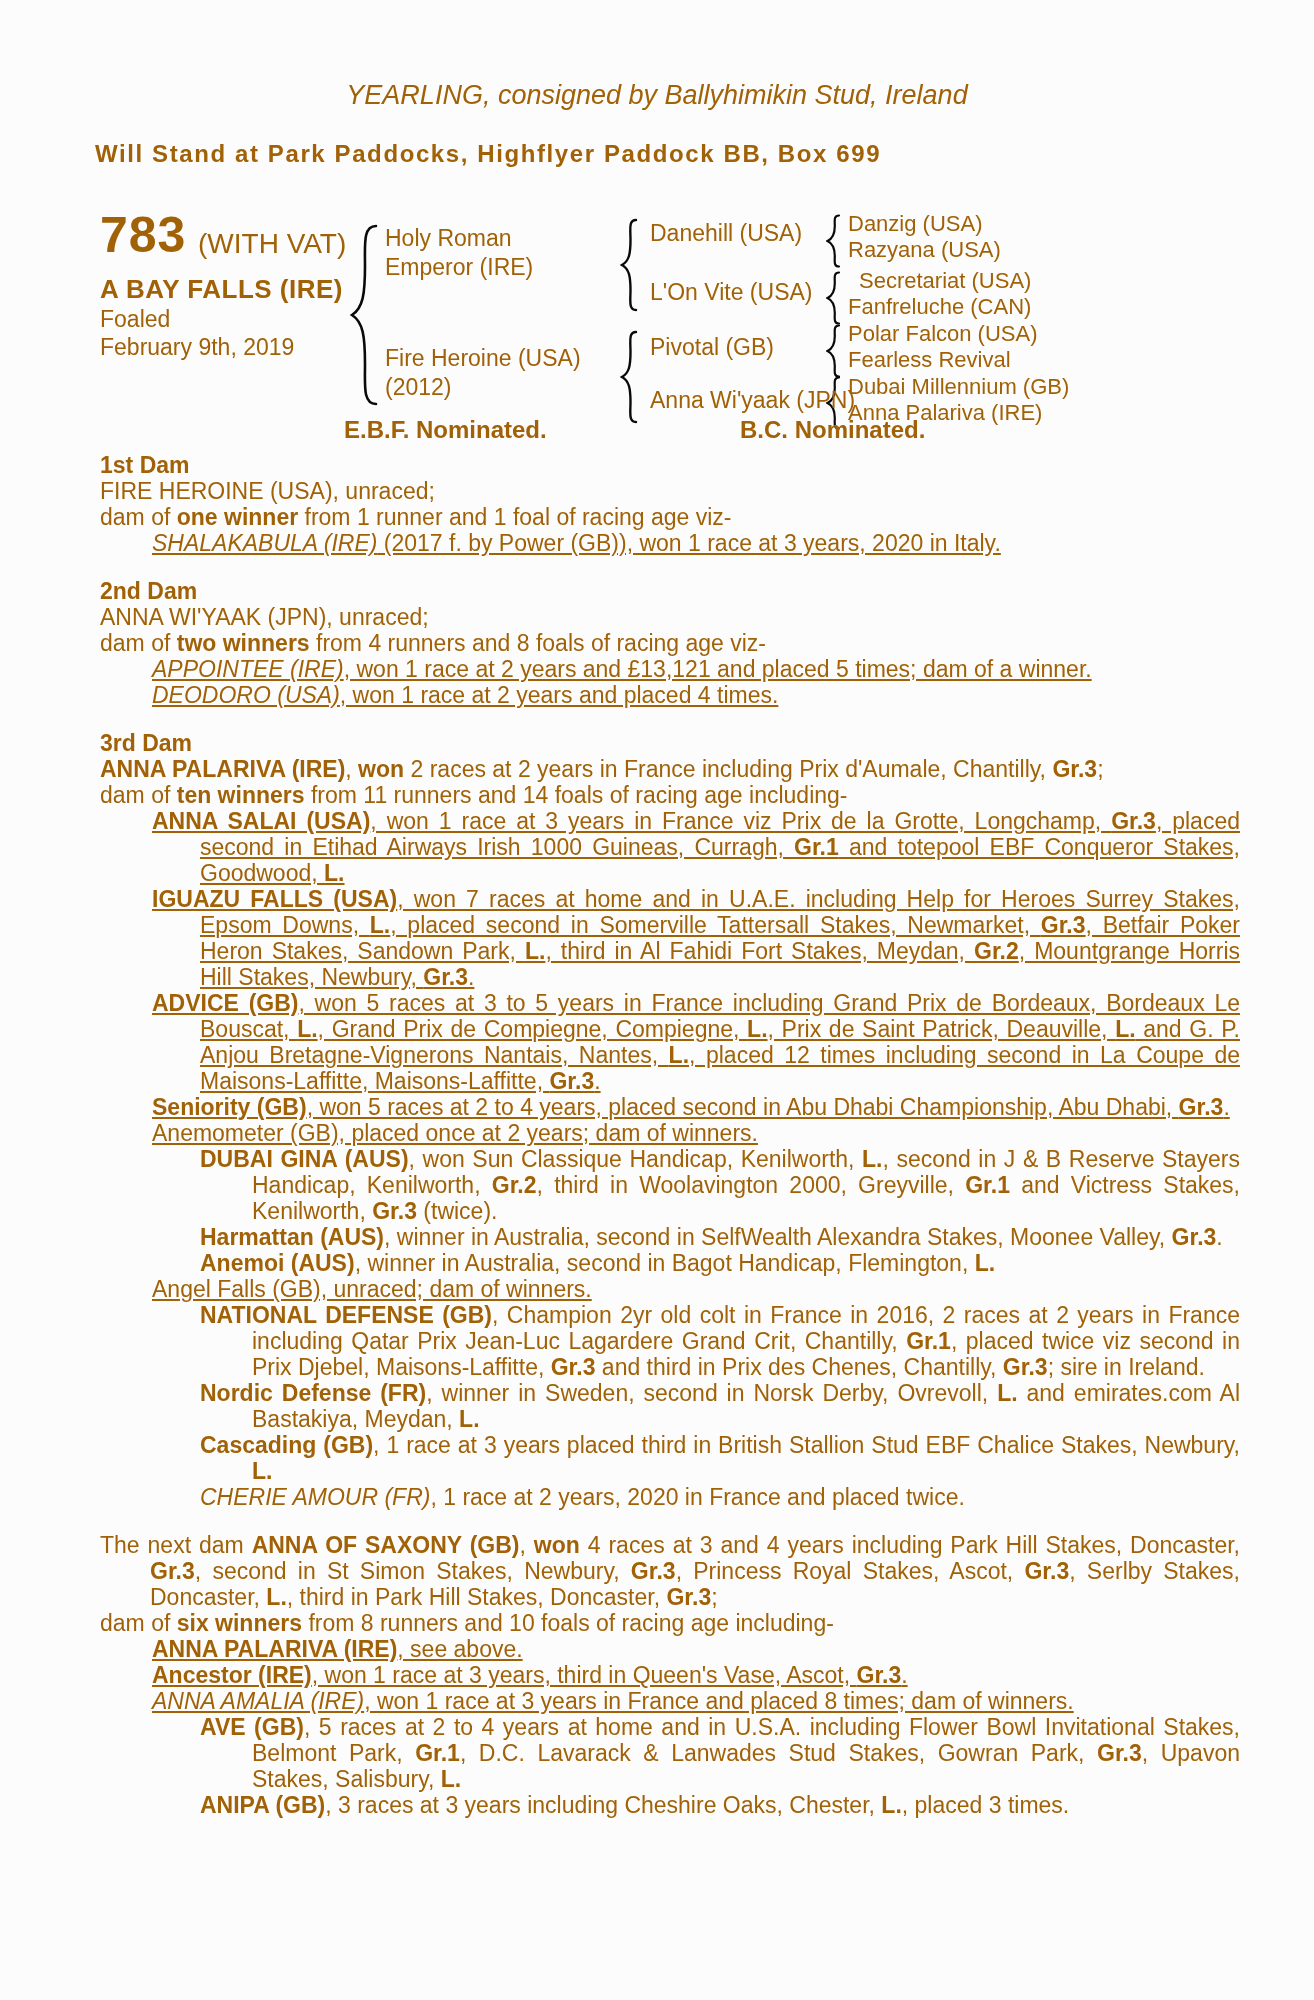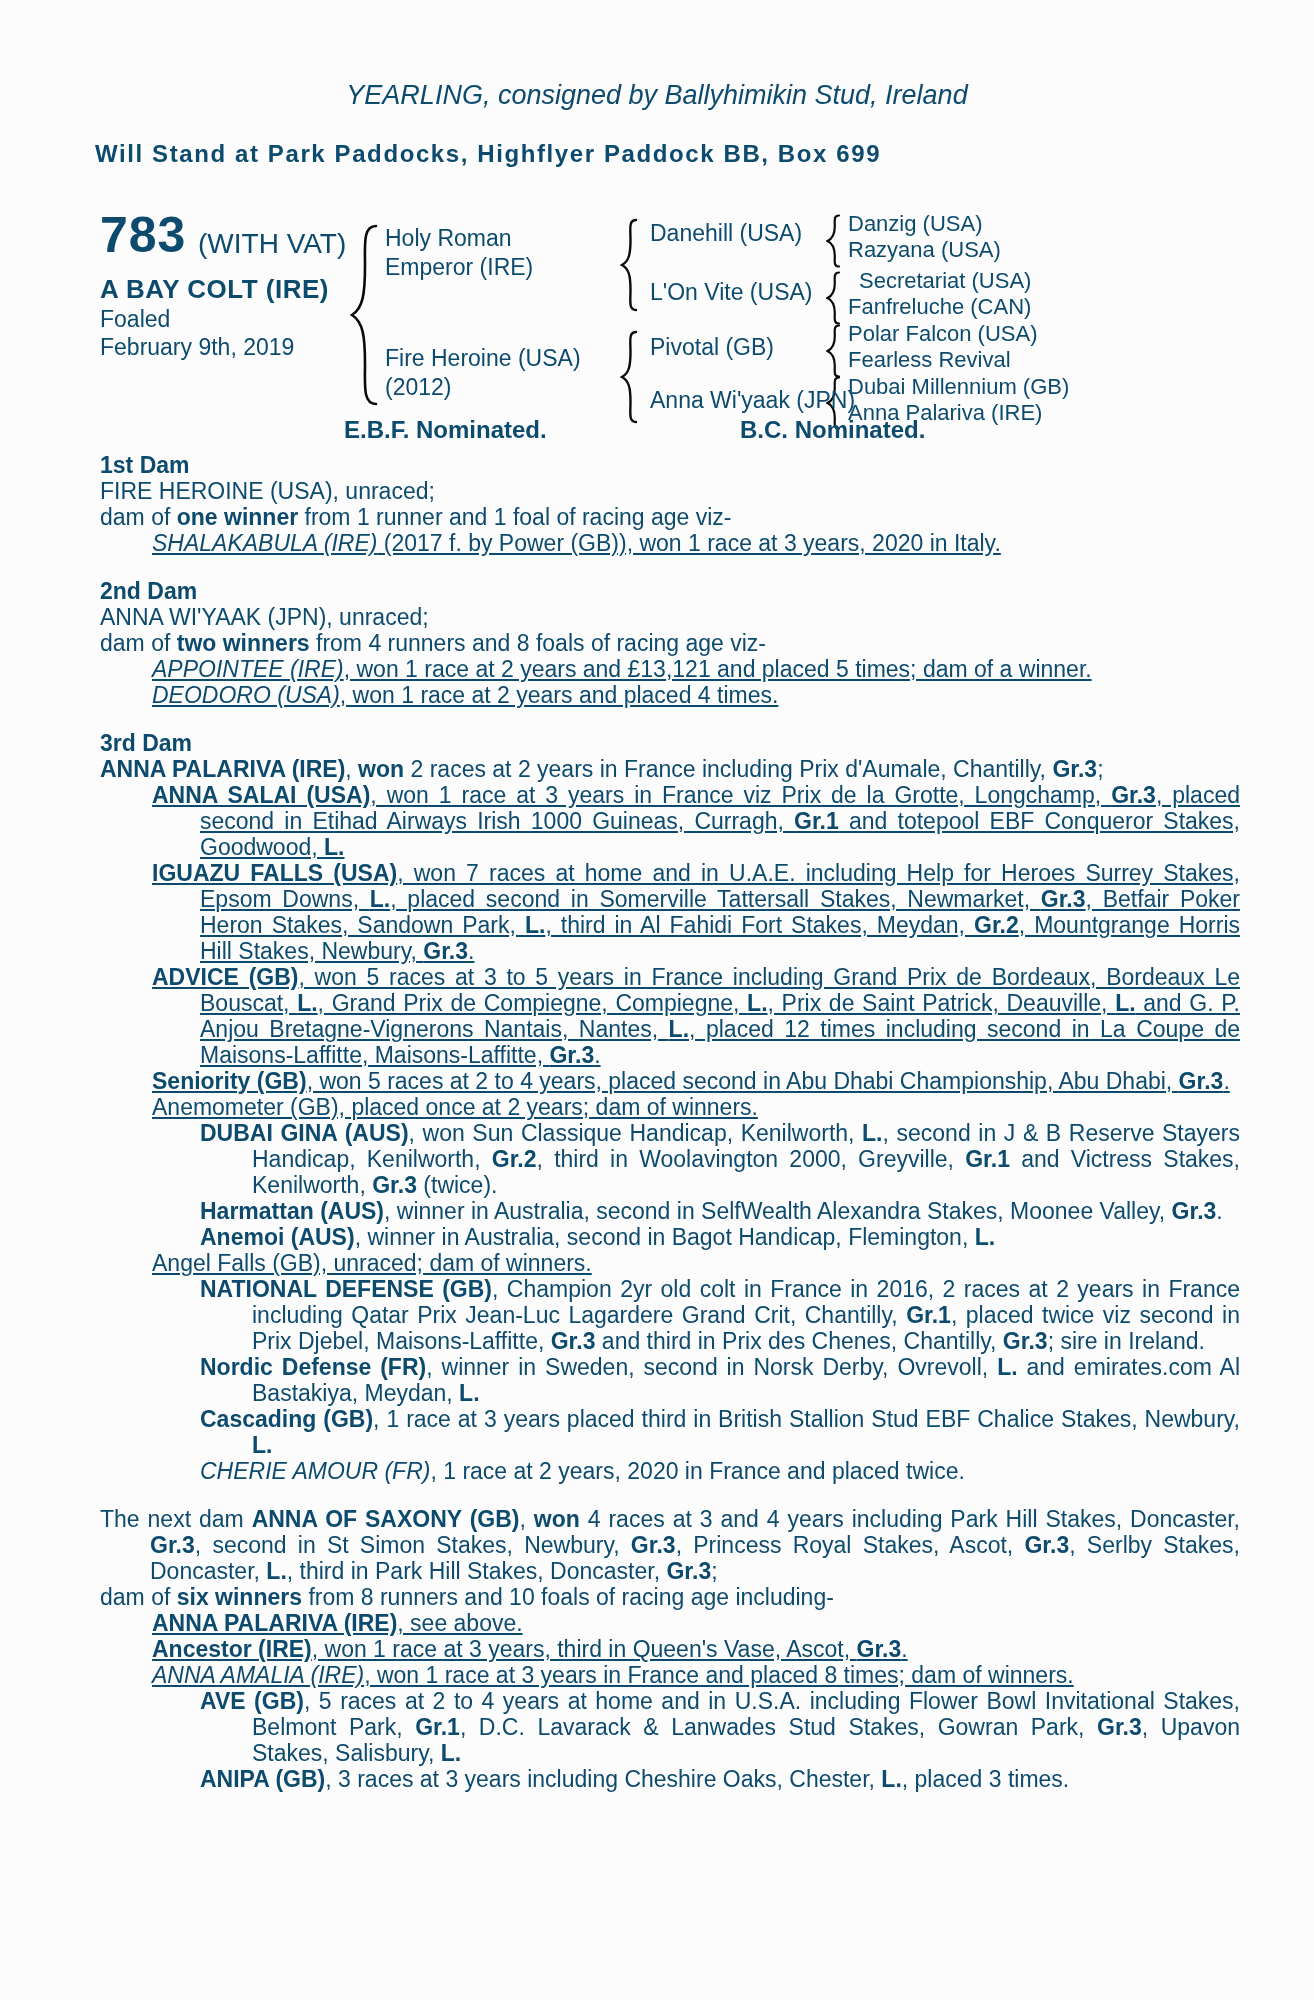--- a/index.html
+++ b/index.html
@@ -1,16 +1,16 @@
 <!DOCTYPE html>
 <html><head>
 <meta charset="utf-8">
 <style>
   html,body{margin:0;padding:0;}
-  .page{position:relative;width:1314px;height:2000px;background:#fcfcfc;color:#0c4a6e;
+  .page{position:relative;width:1314px;height:2000px;background:#fcfcfc;color:#a16207;
         font-family:"Liberation Sans",sans-serif;overflow:hidden;}
   .title{position:absolute;top:80px;left:0;width:100%;text-align:center;
          font-style:italic;font-size:27px;}
   .stand{position:absolute;top:140px;left:95px;font-weight:700;font-size:24px;letter-spacing:1.6px;}
   .lotnum{position:absolute;top:206px;left:100px;font-weight:700;font-size:50px;letter-spacing:1px;}
   .vat{position:absolute;top:228px;left:198px;font-size:28px;}
   .coltname{position:absolute;top:274px;left:100px;font-weight:700;font-size:26px;letter-spacing:.5px;}
   .foaled{position:absolute;top:306px;left:100px;font-size:23px;}
   .fdate{position:absolute;top:334px;left:100px;font-size:23px;}
   .g1{position:absolute;left:385px;font-size:23px;line-height:29px;}
@@ -32,21 +32,21 @@
 </head>
 <body>
 
 <div class="page">
 
   <div class="title">YEARLING, consigned by Ballyhimikin Stud, Ireland</div>
   <div class="stand">Will Stand at Park Paddocks, Highflyer Paddock BB, Box 699</div>
 
   <div class="lotnum">783</div>
   <div class="vat">(WITH VAT)</div>
-  <div class="coltname">A BAY COLT (IRE)</div>
+  <div class="coltname">A BAY FALLS (IRE)</div>
   <div class="foaled">Foaled</div>
   <div class="fdate">February 9th, 2019</div>
 
   <svg class="brace" style="left:350px;top:224px;" width="28" height="182" viewBox="0 0 28 182">
     <path d="M26,2 C13,2 15,20 15,42 C15,70 13,84 2,91 C13,98 15,112 15,140 C15,162 13,180 26,180" fill="none" stroke="#0a0a0a" stroke-width="2.6" stroke-linecap="round"></path>
   </svg>
   <svg class="brace" style="left:620px;top:218px;" width="18" height="94" viewBox="0 0 18 94">
     <path d="M16,2 C8.5,2 10.5,11 10.5,22 C10.5,36 9,43 2,47 C9,51 10.5,58 10.5,72 C10.5,83 8.5,92 16,92" fill="none" stroke="#0a0a0a" stroke-width="2.4" stroke-linecap="round"></path>
   </svg>
   <svg class="brace" style="left:620px;top:330px;" width="18" height="94" viewBox="0 0 18 94">
@@ -104,20 +104,21 @@
       <div class="para p0"><span>FIRE HEROINE (USA), unraced;</span></div>
       <div class="para p0"><span>dam of </span><span class="b">one winner</span><span> from 1 runner and 1 foal of racing age viz-</span></div>
       <div class="para p1"><span class="i">SHALAKABULA (IRE)</span><span> (2017 f. by Power (GB)), won 1 race at 3 years, 2020 in Italy.</span></div>
       <div class="para h0 gap"><span>2nd Dam</span></div>
       <div class="para p0"><span>ANNA WI'YAAK (JPN), unraced;</span></div>
       <div class="para p0"><span>dam of </span><span class="b">two winners</span><span> from 4 runners and 8 foals of racing age viz-</span></div>
       <div class="para p1"><span class="i">APPOINTEE (IRE)</span><span>, won 1 race at 2 years and £13,121 and placed 5 times; dam of a winner.</span></div>
       <div class="para p1"><span class="i">DEODORO (USA)</span><span>, won 1 race at 2 years and placed 4 times.</span></div>
       <div class="para h0 gap"><span>3rd Dam</span></div>
       <div class="para p0h"><span class="b">ANNA PALARIVA (IRE)</span><span>, </span><span class="b">won</span><span> 2 races at 2 years in France including Prix d'Aumale, Chantilly, </span><span class="b">Gr.3</span><span>;</span></div>
+      <div class="para p0"><span>dam of </span><span class="b">ten winners</span><span> from 11 runners and 14 foals of racing age including-</span></div>
       <div class="para p1"><span class="b">ANNA SALAI (USA)</span><span>, won 1 race at 3 years in France viz Prix de la Grotte, Longchamp, </span><span class="b">Gr.3</span><span>, placed second in Etihad Airways Irish 1000 Guineas, Curragh, </span><span class="b">Gr.1</span><span> and totepool EBF Conqueror Stakes, Goodwood, </span><span class="b">L.</span></div>
       <div class="para p1"><span class="b">IGUAZU FALLS (USA)</span><span>, won 7 races at home and in U.A.E. including Help for Heroes Surrey Stakes, Epsom Downs, </span><span class="b">L.</span><span>, placed second in Somerville Tattersall Stakes, Newmarket, </span><span class="b">Gr.3</span><span>, Betfair Poker Heron Stakes, Sandown Park, </span><span class="b">L.</span><span>, third in Al Fahidi Fort Stakes, Meydan, </span><span class="b">Gr.2</span><span>, Mountgrange Horris Hill Stakes, Newbury, </span><span class="b">Gr.3</span><span>.</span></div>
       <div class="para p1"><span class="b">ADVICE (GB)</span><span>, won 5 races at 3 to 5 years in France including Grand Prix de Bordeaux, Bordeaux Le Bouscat, </span><span class="b">L.</span><span>, Grand Prix de Compiegne, Compiegne, </span><span class="b">L.</span><span>, Prix de Saint Patrick, Deauville, </span><span class="b">L.</span><span> and G. P. Anjou Bretagne-Vignerons Nantais, Nantes, </span><span class="b">L.</span><span>, placed 12 times including second in La Coupe de Maisons-Laffitte, Maisons-Laffitte, </span><span class="b">Gr.3</span><span>.</span></div>
       <div class="para p1"><span class="b">Seniority (GB)</span><span>, won 5 races at 2 to 4 years, placed second in Abu Dhabi Championship, Abu Dhabi, </span><span class="b">Gr.3</span><span>.</span></div>
       <div class="para p1"><span>Anemometer (GB), placed once at 2 years; dam of winners.</span></div>
       <div class="para p2"><span class="b">DUBAI GINA (AUS)</span><span>, won Sun Classique Handicap, Kenilworth, </span><span class="b">L.</span><span>, second in J &amp; B Reserve Stayers Handicap, Kenilworth, </span><span class="b">Gr.2</span><span>, third in Woolavington 2000, Greyville, </span><span class="b">Gr.1</span><span> and Victress Stakes, Kenilworth, </span><span class="b">Gr.3</span><span> (twice).</span></div>
       <div class="para p2"><span class="b">Harmattan (AUS)</span><span>, winner in Australia, second in SelfWealth Alexandra Stakes, Moonee Valley, </span><span class="b">Gr.3</span><span>.</span></div>
       <div class="para p2"><span class="b">Anemoi (AUS)</span><span>, winner in Australia, second in Bagot Handicap, Flemington, </span><span class="b">L.</span></div>
       <div class="para p1"><span>Angel Falls (GB), unraced; dam of winners.</span></div>
       <div class="para p2"><span class="b">NATIONAL DEFENSE (GB)</span><span>, Champion 2yr old colt in France in 2016, 2 races at 2 years in France including Qatar Prix Jean-Luc Lagardere Grand Crit, Chantilly, </span><span class="b">Gr.1</span><span>, placed twice viz second in Prix Djebel, Maisons-Laffitte, </span><span class="b">Gr.3</span><span> and third in Prix des Chenes, Chantilly, </span><span class="b">Gr.3</span><span>; sire in Ireland.</span></div>

